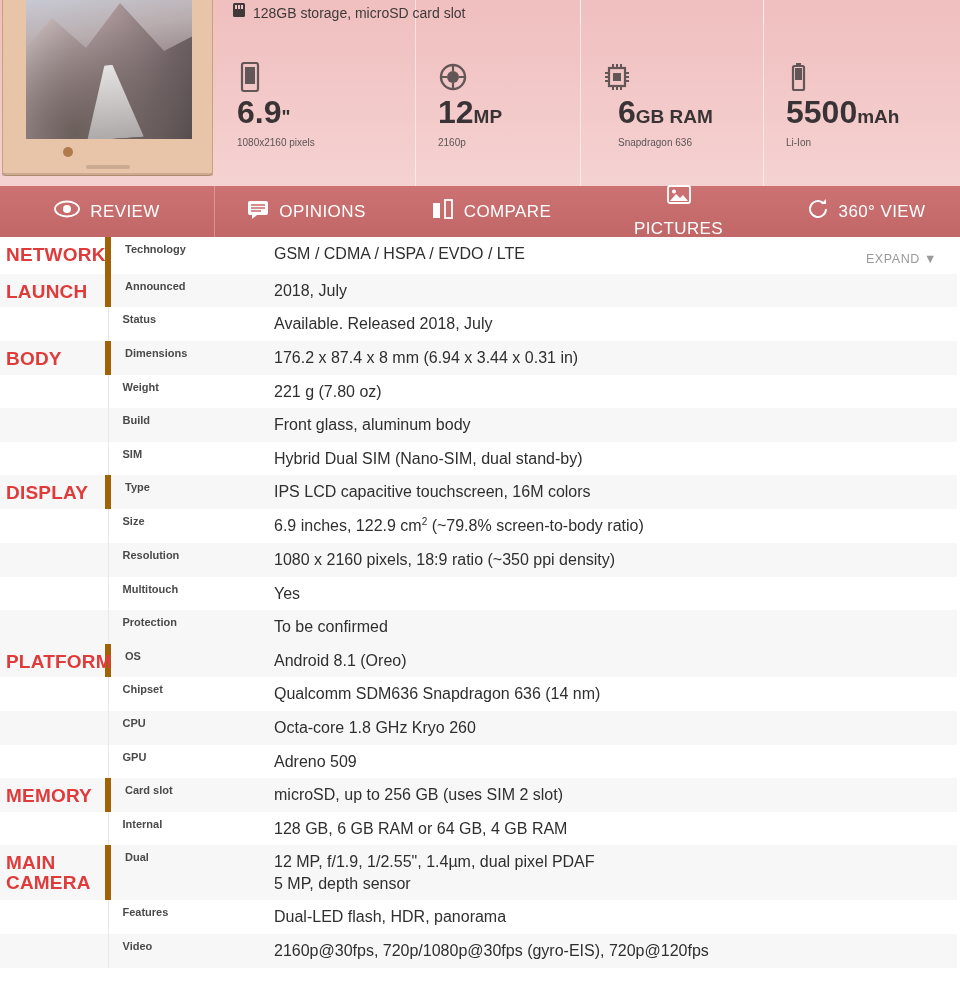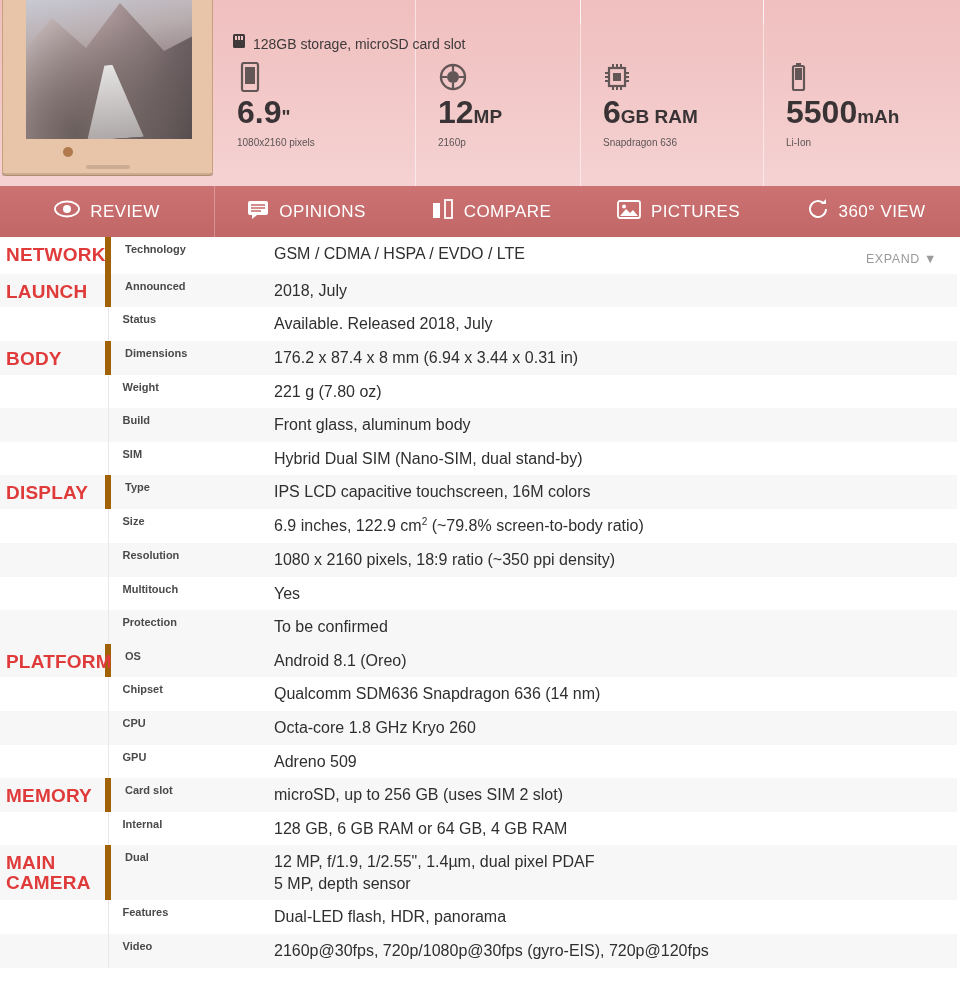--- a/index.html
+++ b/index.html
@@ -80,21 +80,21 @@
   }
   .spec-col {
     position: relative;
     padding: 56px 0 0 0;
     border-left: 1px solid rgba(255,255,255,.55);
   }
   .spec-col:first-child { border-left: none; }
   .spec-col .pad { padding-left: 22px; }
   .c1 { width: 200px; }
   .c2 { width: 165px; }
-  .c3 { width: 183px; }
+  .c3 { width: 183px; padding-left: 15px; }
   .c4 { width: 197px; }
 
   .spec-icon {
     position: absolute; top: 62px; left: 22px;
     color: #4b4344;
     opacity: .85;
   }
   .spec-main {
     font-size: 32px; color: #3a3335; font-weight: bold;
     line-height: 1; margin-top: 40px;
@@ -103,21 +103,21 @@
   .spec-sub {
     margin-top: 9px; font-size: 10px; color: #5d5456;
   }
 
   
   .hero-top-row {
     position: absolute; top: 0; left: 215px; right: 0; height: 24px;
     display: flex; pointer-events: none;
   }
   .htr-cell { position: relative; border-left: 1px solid rgba(255,255,255,.55); height: 24px; }
-  .htr-1 { width: 365px; border-left: none; margin-top: 31px; }
+  .htr-1 { width: 365px; border-left: none; }
   .htr-2 { width: 183px; }
   .htr-3 { width: 197px; }
   .htr-text {
     position: absolute; left: 22px; bottom: 3px;
     font-size: 14px; color: #3f393a; white-space: nowrap;
   }
   .htr-text.faded { color: rgba(200,120,120,.55); }
   .htr-icon { position: absolute; left: 0px; bottom: 2px; }
 
   
@@ -137,21 +137,21 @@
     letter-spacing: .4px;
     padding: 0 0 0 0;
     justify-content: center;
     cursor: pointer;
     position: relative;
   }
   .nav-item .nav-label { white-space: nowrap; }
   .n1 { width: 215px; border-right: 1px solid rgba(255,255,255,.28); }
   .n2 { width: 183px; }
   .n3 { width: 187px; }
-  .n4 { width: 187px; }
+  .n4 { width: 187px; flex-direction: column; }
   .n5 { width: 188px; }
 
   
   .table-wrap { background: #fff; }
   table.spec-table { width: 960px; border-collapse: collapse; table-layout: fixed; }
   table.spec-table td { vertical-align: top; padding: 0; }
   .cat {
     width: 108px;
     color: #e03b3b;
     font-size: 19px;

